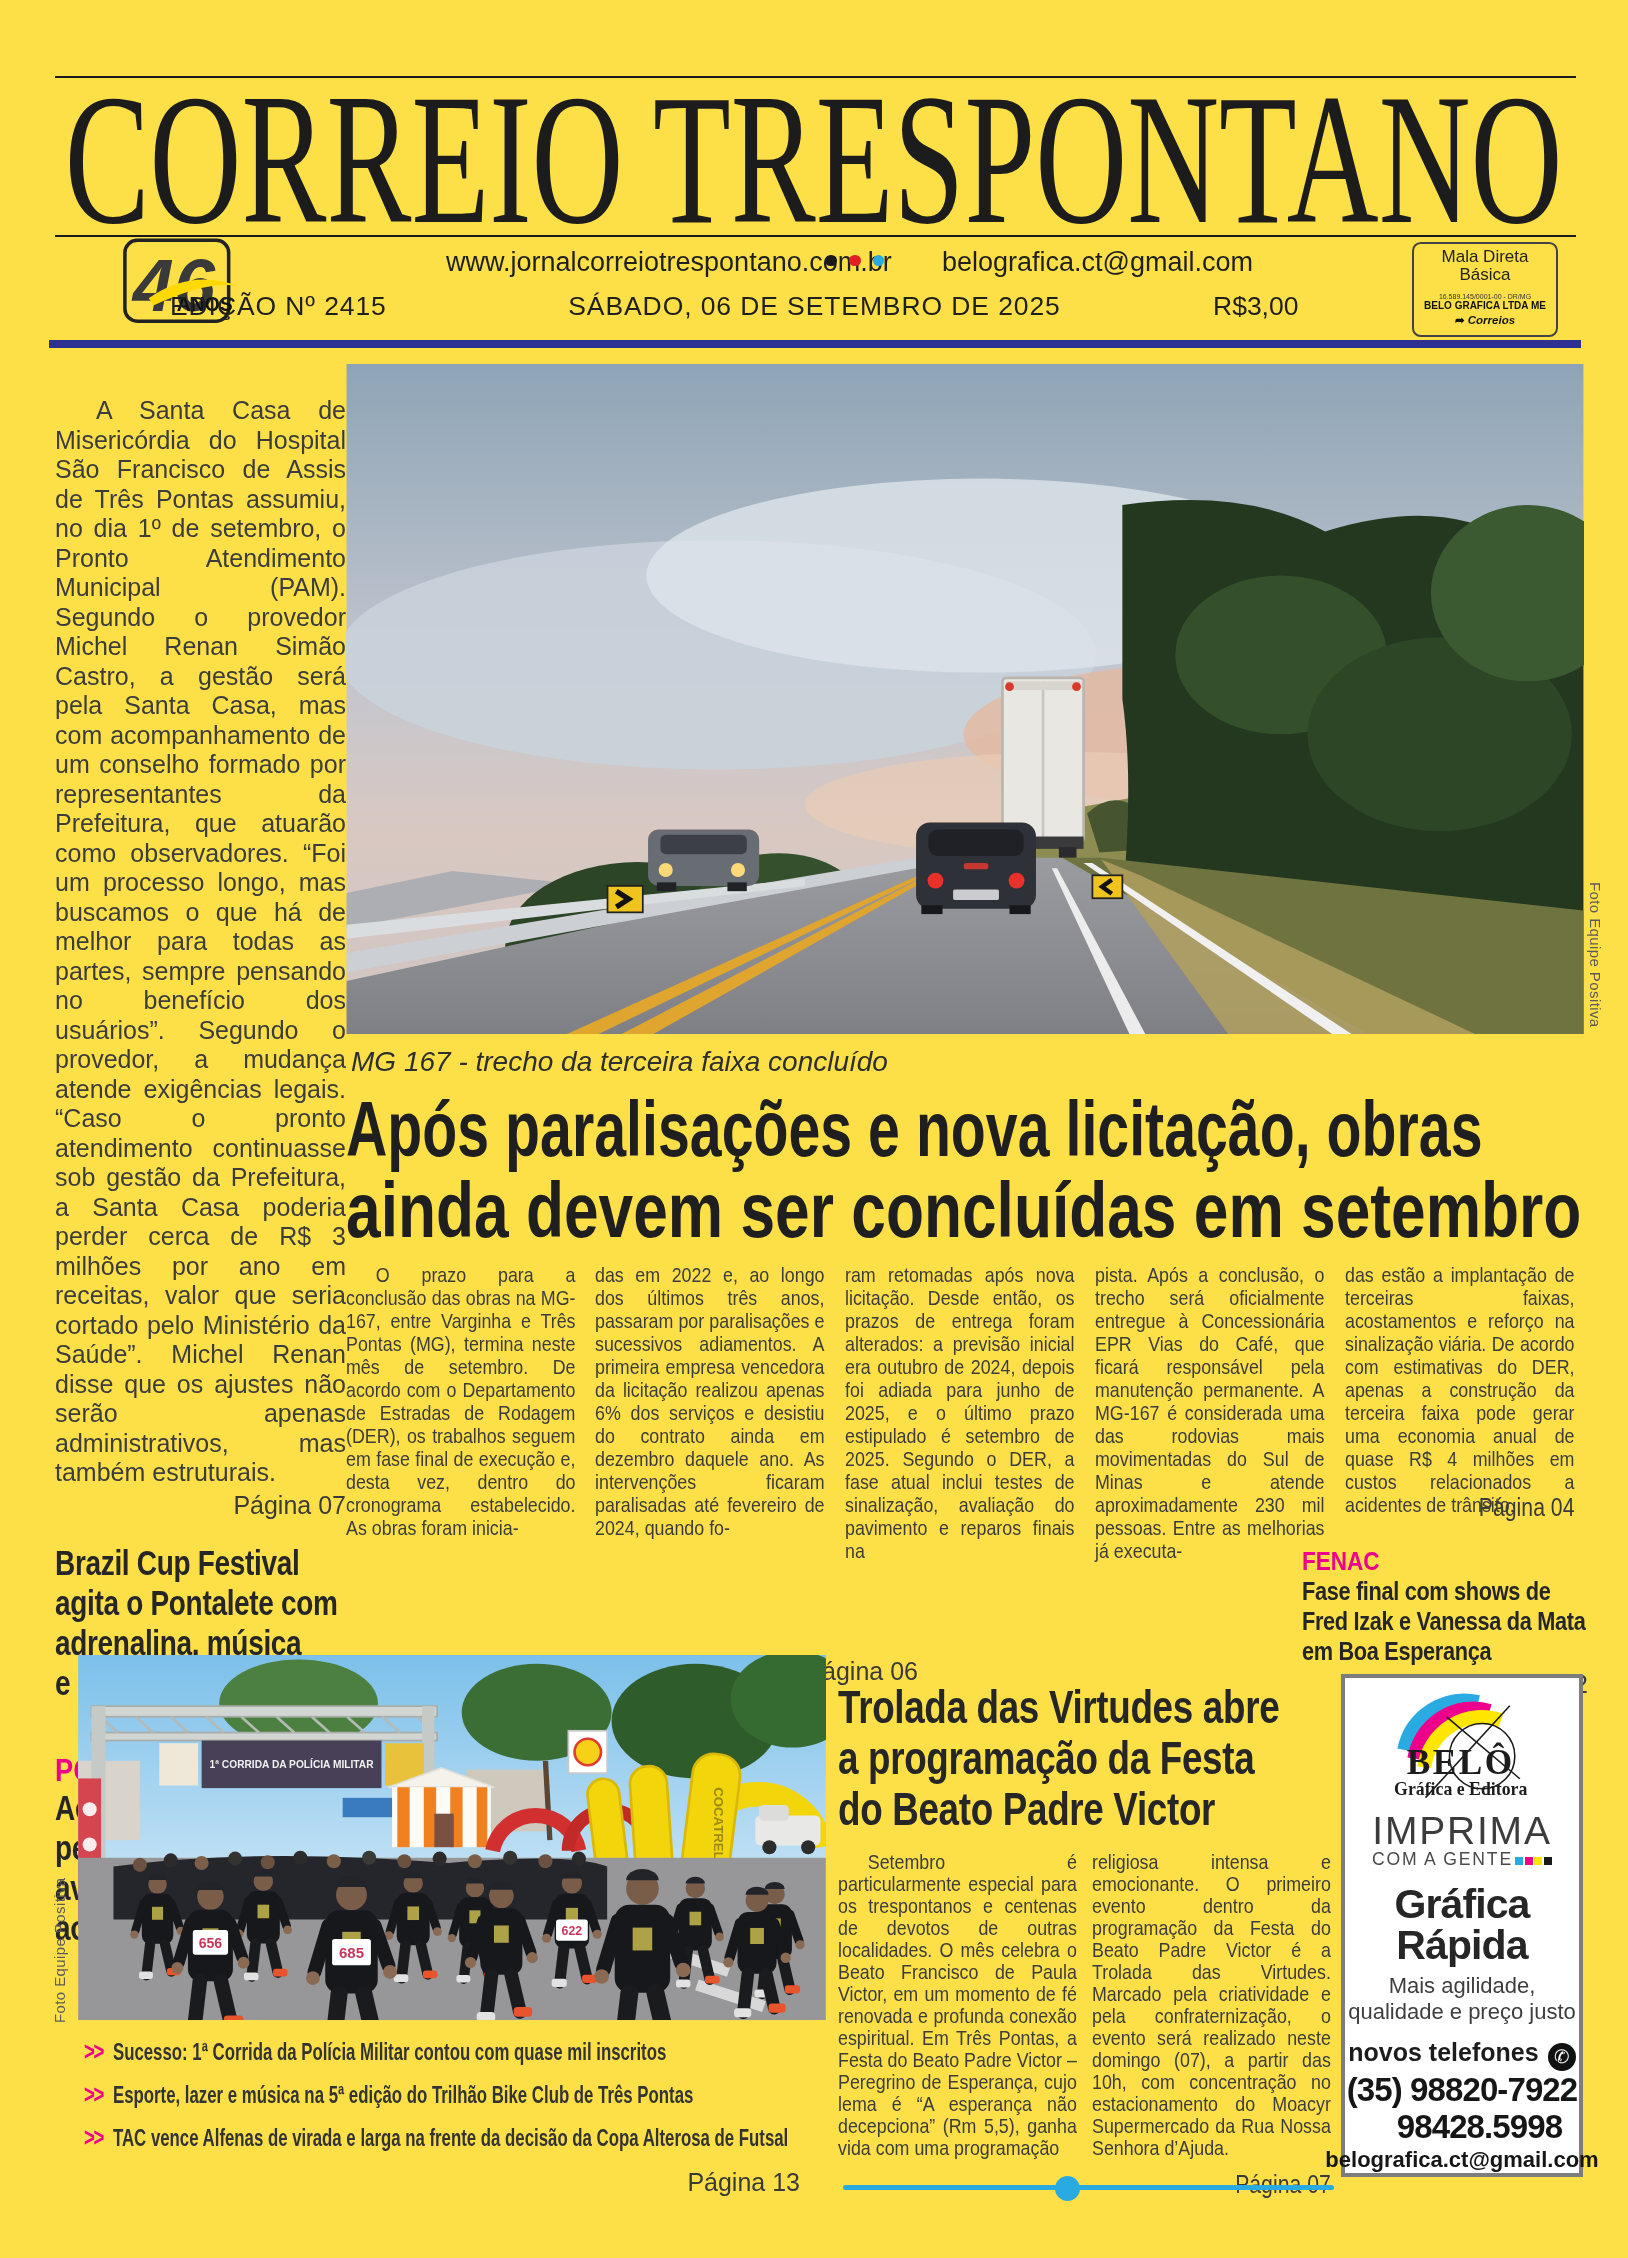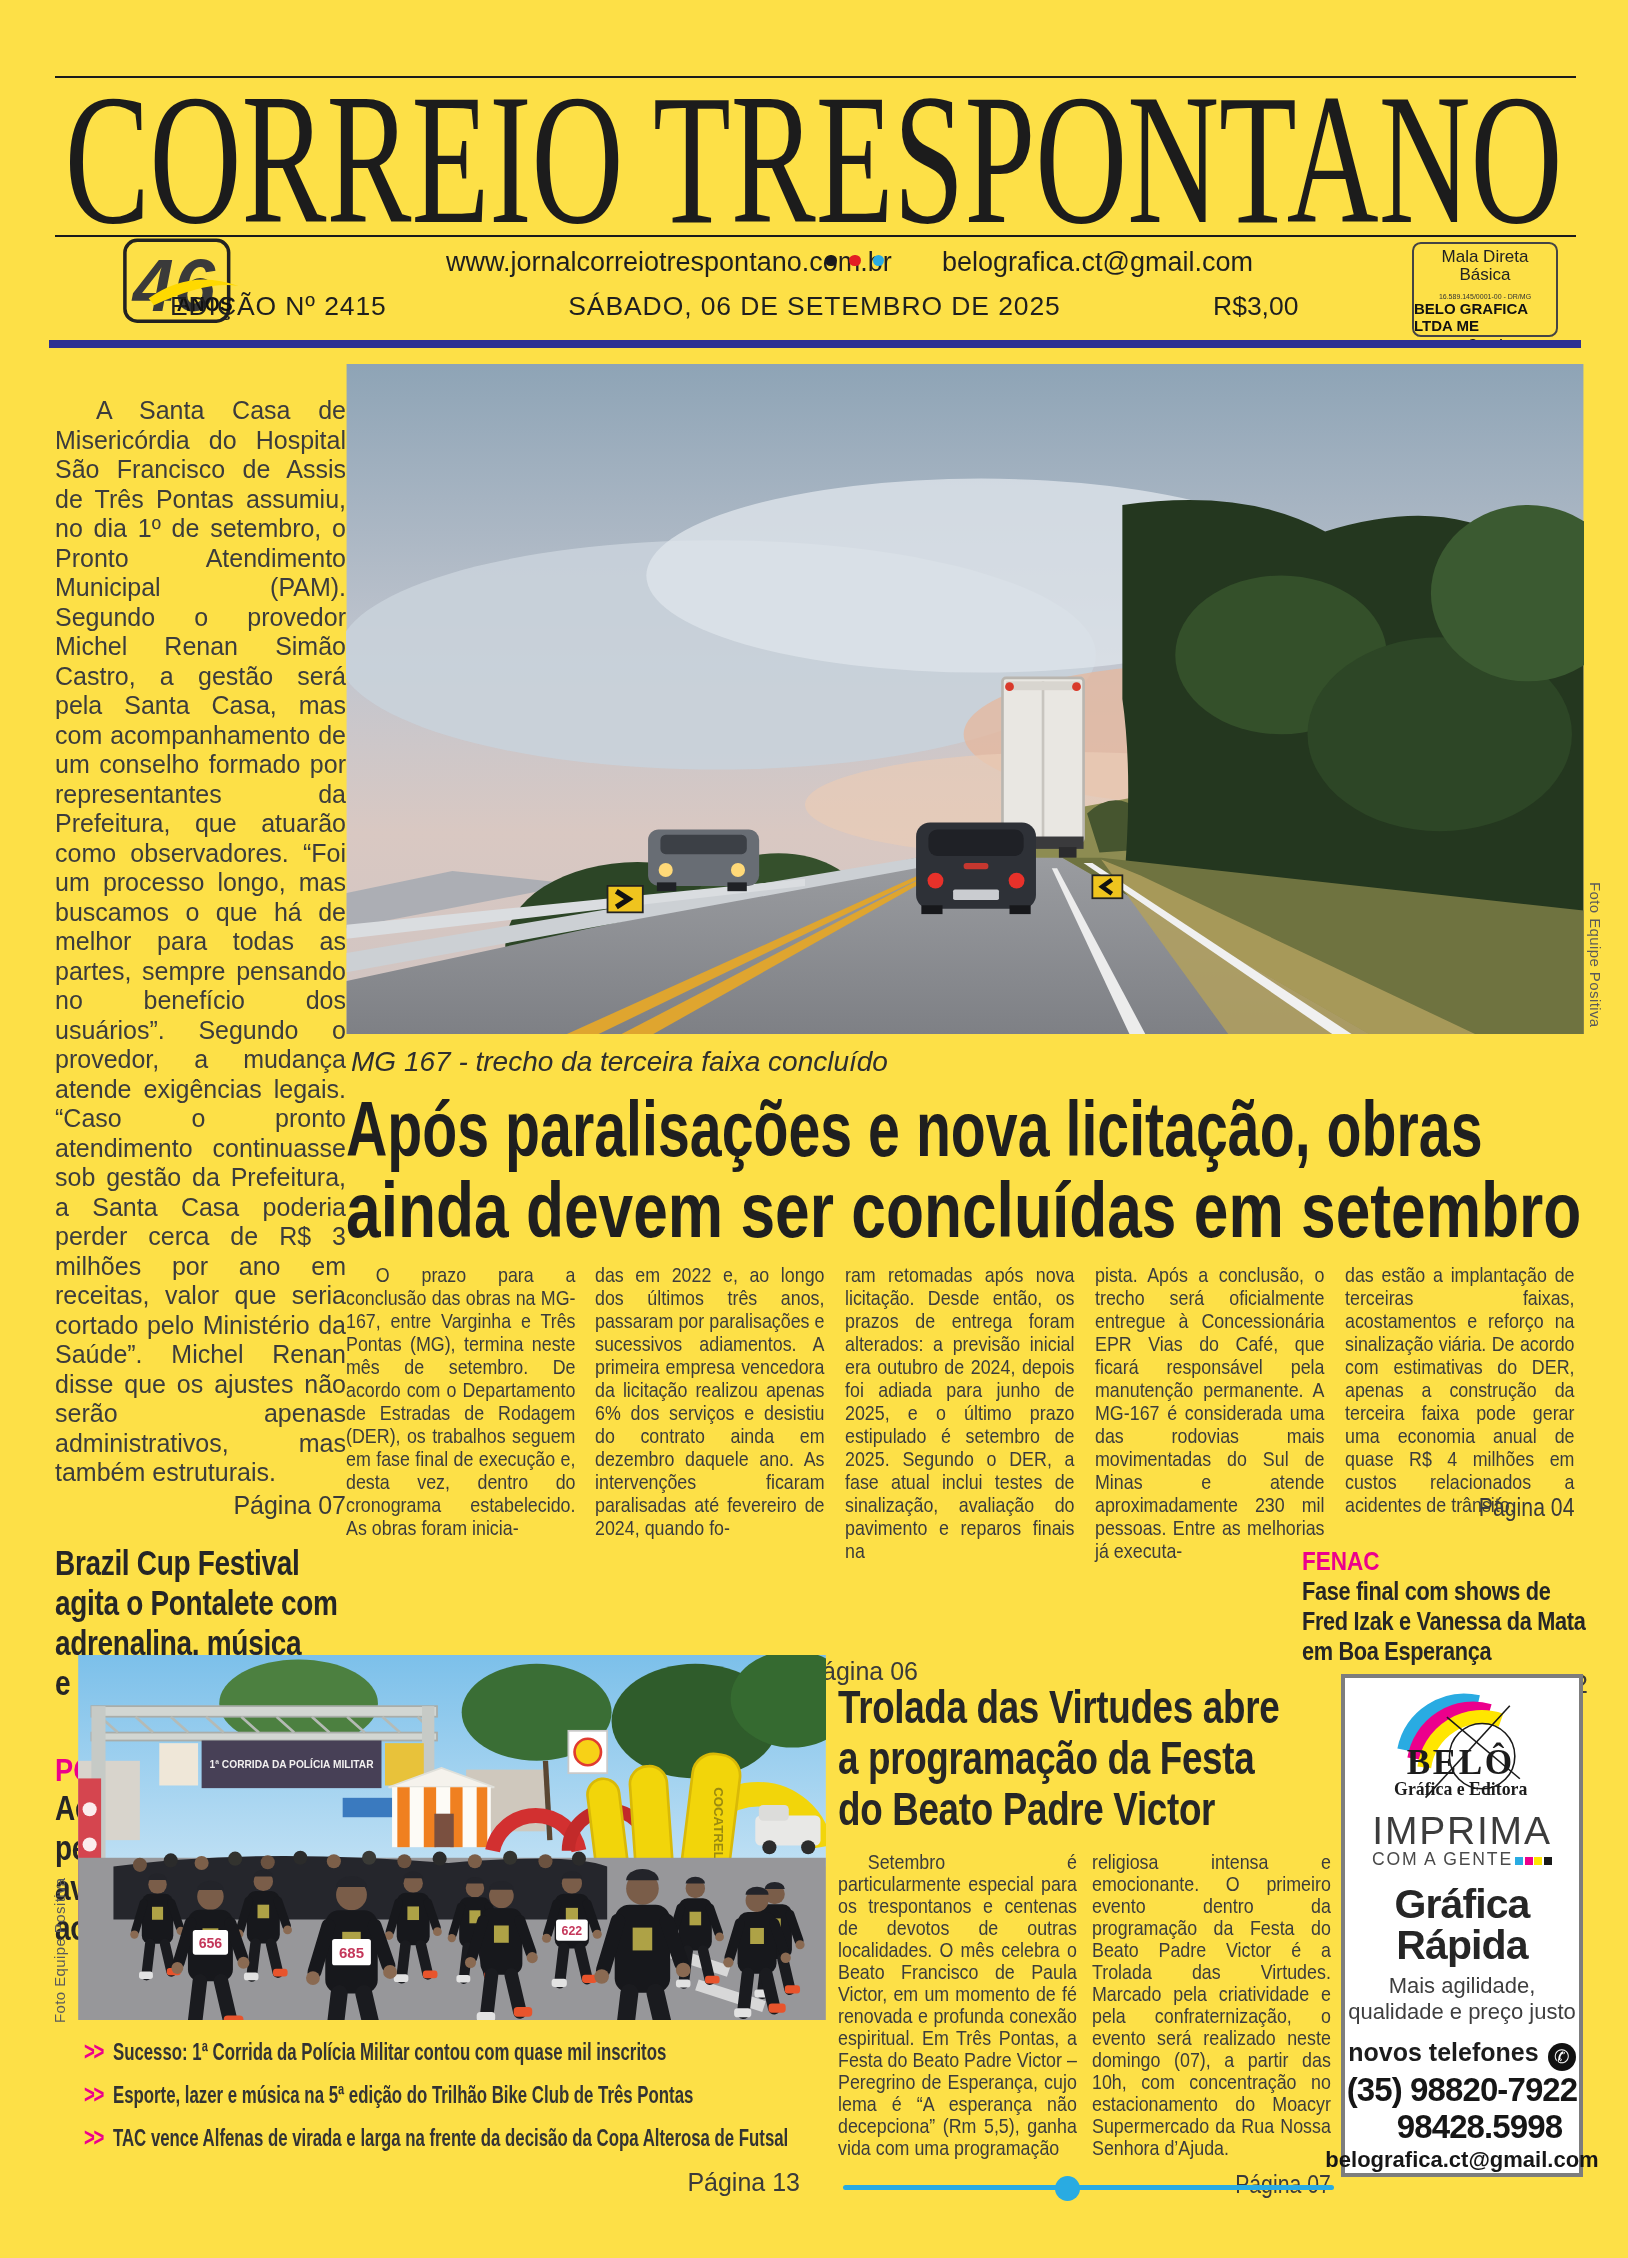--- a/index.html
+++ b/index.html
@@ -59,21 +59,21 @@
 
   <div class="abs nw" style="left:170px;top:291px;font-size:26.5px;color:#1f1f1f;letter-spacing:0.9px;">EDIÇÃO Nº 2415</div>
   <div class="abs center" style="left:0;top:291px;width:1629px;font-size:26.5px;color:#1f1f1f;letter-spacing:0.9px;">SÁBADO, 06 DE SETEMBRO DE 2025</div>
   <div class="abs nw" style="left:1213px;top:291px;font-size:26.5px;color:#1f1f1f;">R$3,00</div>
 
   <div class="abs" style="left:1412px;top:242px;width:146px;height:95px;border:2.6px solid #444;border-radius:8.8px;
        display:flex;flex-direction:column;align-items:center;justify-content:flex-start;padding-top:3.5px;box-sizing:border-box;">
     <div style="font-size:17px;color:#222;line-height:18.5px;">Mala Direta</div>
     <div style="font-size:17px;color:#222;line-height:18.5px;">Básica</div>
     <div style="font-size:7px;color:#333;margin-top:8px;">16.589.145/0001-00 - DR/MG</div>
-    <div style="font-size:15px;color:#111;font-weight:bold;">BELO GRAFICA LTDA ME</div>
+    <div style="font-size:10px;color:#111;font-weight:bold;">BELO GRAFICA LTDA ME</div>
     <div style="font-size:11.5px;color:#111;margin-top:2.6px;">
       <span style="font-weight:bold;">➦</span>
       <span style="font-style:italic;font-weight:bold;">Correios</span>
     </div>
   </div>
 
   <div class="abs navy" style="left:49px;top:340px;width:1532px;height:8px;"></div>
 
   <div class="abs" style="left:55px;top:375px;width:291px;">
     <div class="just" style="margin-top:21px;font-size:25px;line-height:29.5px;color:#3c3c3c;text-indent:41px;">A Santa Casa de Misericórdia do Hospital São Francisco de Assis de Três Pontas assumiu, no dia 1º de setembro, o Pronto Atendimento Municipal (PAM). Segundo o provedor Michel Renan Simão Castro, a gestão será pela Santa Casa, mas com acompanhamento de um conselho formado por representantes da Prefeitura, que atuarão como observadores. “Foi um processo longo, mas buscamos o que há de melhor para todas as partes, sempre pensando no benefício dos usuários”. Segundo o provedor, a mudança atende exigências legais. “Caso o pronto atendimento continuasse sob gestão da Prefeitura, a Santa Casa poderia perder cerca de R$ 3 milhões por ano em receitas, valor que seria cortado pelo Ministério da Saúde”. Michel Renan disse que os ajustes não serão apenas administrativos, mas também estruturais.</div>

